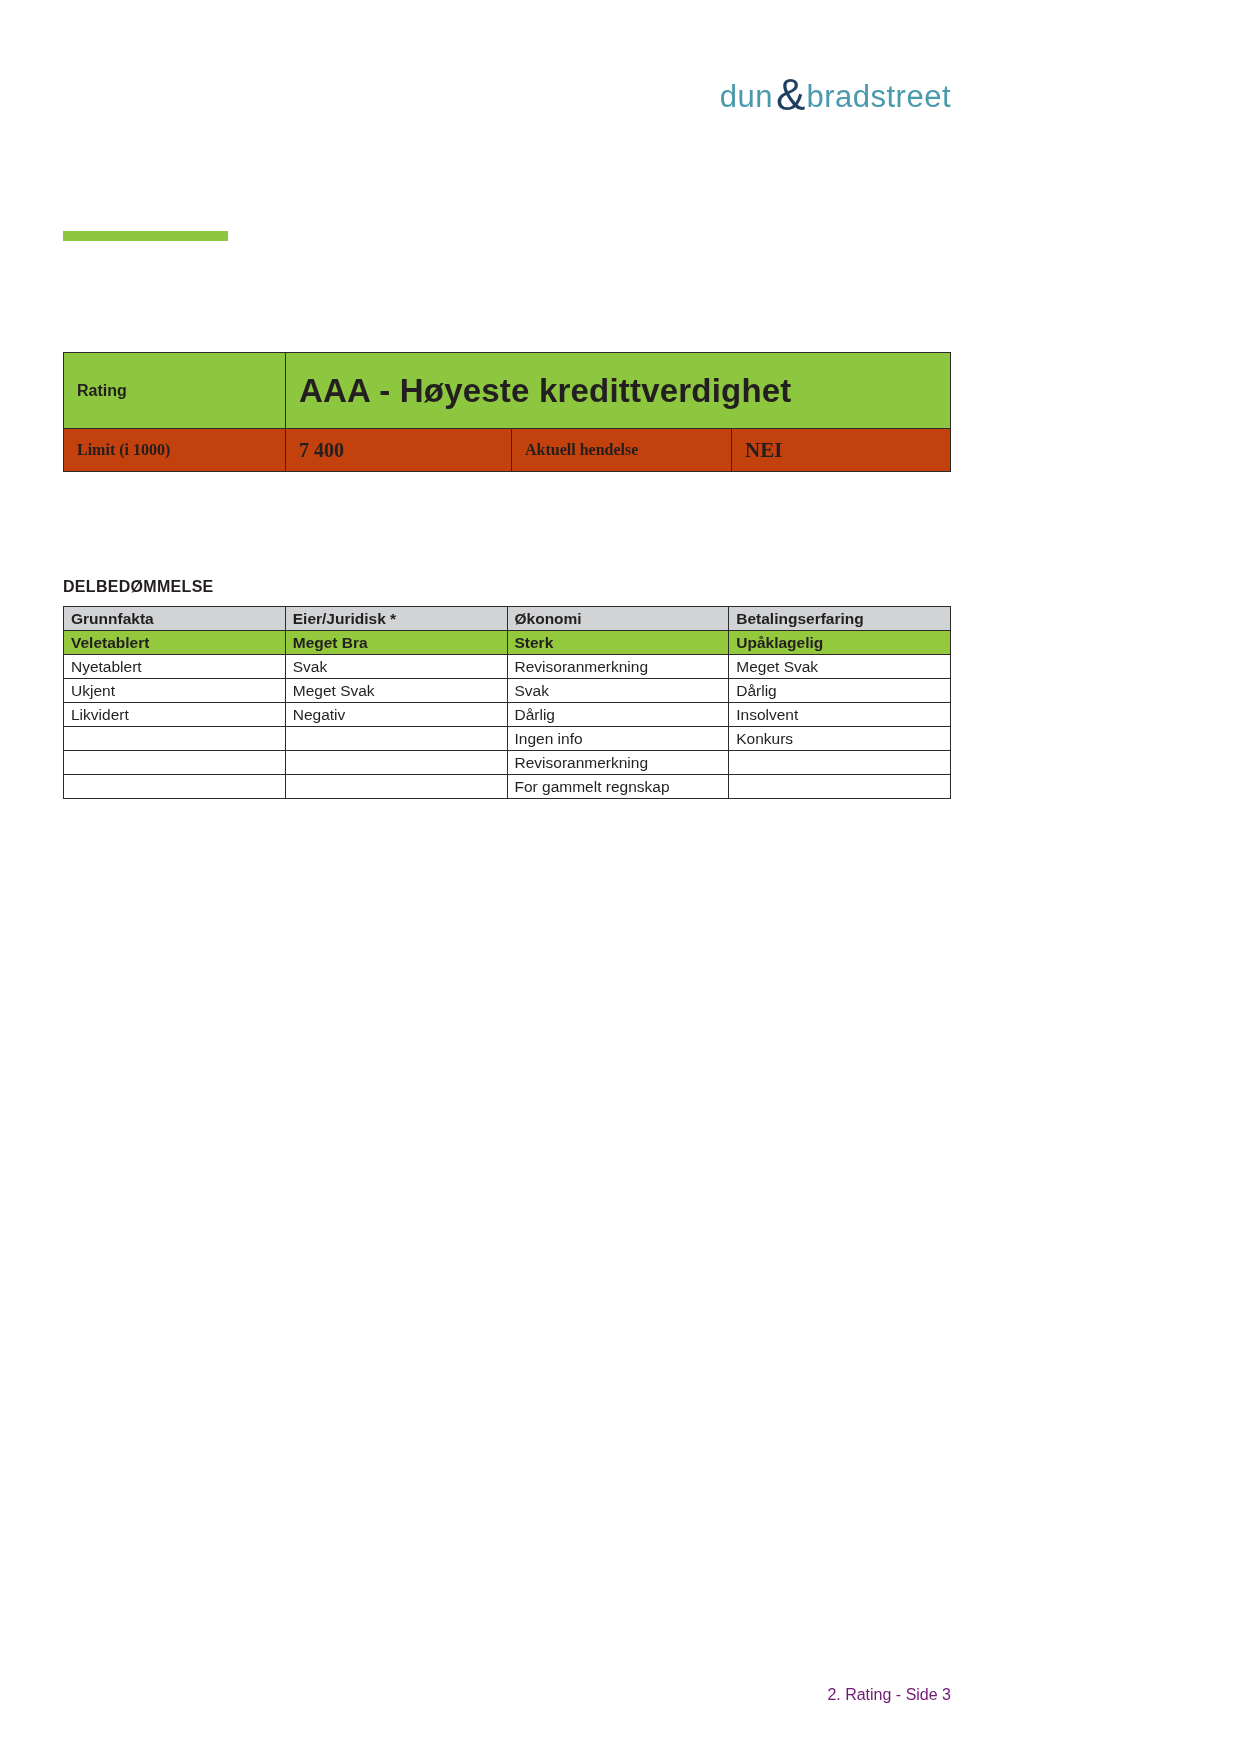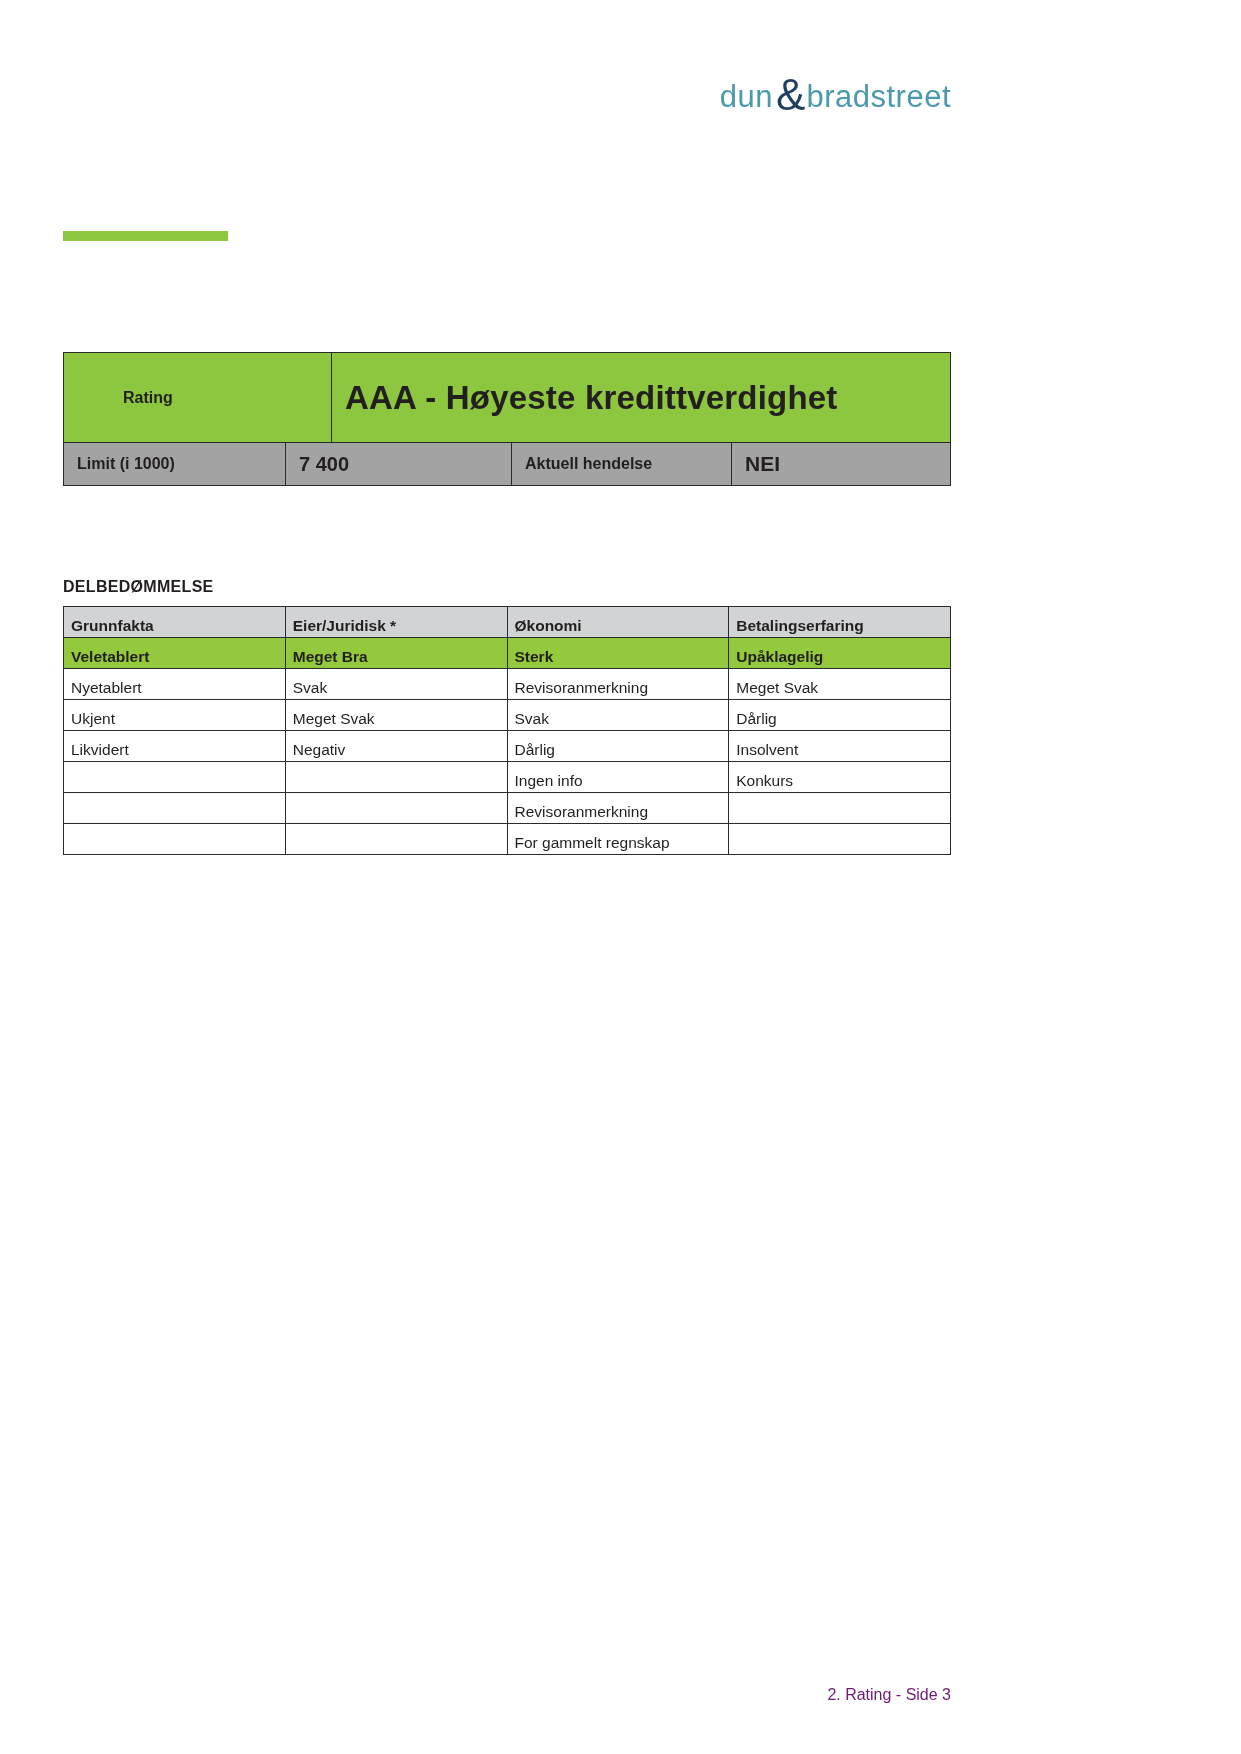--- a/index.html
+++ b/index.html
@@ -40,43 +40,43 @@
     width: 165px; height: 10px;
     background: var(--accent-green, #8dc63f);
   }
 
   
   .rating-table {
     position: absolute; top: 352px; left: 63px; width: 888px;
     border: 1px solid #2b2b2b;
   }
   .rt-row { display: flex; }
-  .rt-top { height: 90px; background: var(--accent-green, #8dc63f); border-bottom: 1px solid #2b2b2b; padding-left: 46px; }
+  .rt-top { height: 76px; background: var(--accent-green, #8dc63f); border-bottom: 1px solid #2b2b2b; }
   .rt-cell { display: flex; align-items: center; padding-left: 13px; }
   .rt-top .rt-label { width: 222px; border-right: 1px solid #2b2b2b; font-size: 16px; font-weight: 700; }
   .rt-top .rt-value { flex: 1; font-size: 33px; font-weight: 800; letter-spacing: 0.2px; }
-  .rt-bottom { height: 42px; background: #a3a3a3; }
+  .rt-bottom { height: 42px; background: #c2410c; font-family: Liberation Serif, serif; }
   .rt-bottom .c1 { width: 222px; border-right: 1px solid #2b2b2b; font-size: 16px; font-weight: 700; }
   .rt-bottom .c2 { width: 226px; border-right: 1px solid #2b2b2b; font-size: 20px; font-weight: 700; }
   .rt-bottom .c3 { width: 220px; border-right: 1px solid #2b2b2b; font-size: 16px; font-weight: 700; }
   .rt-bottom .c4 { flex: 1; font-size: 21px; font-weight: 800; }
 
   
   .delb-title {
     position: absolute; top: 578px; left: 63px;
     font-size: 16px; font-weight: 800; letter-spacing: 0.3px;
   }
   .delb-table {
     position: absolute; top: 606px; left: 63px; width: 888px;
     border-collapse: collapse; table-layout: fixed;
   }
   .delb-table th, .delb-table td {
     border: 1px solid #2b2b2b;
     height: 24px;
-    padding: 10px 6px 2px 7px;
+    padding: 2px 6px 2px 7px;
     font-size: 15.5px;
     text-align: left;
     vertical-align: middle;
     white-space: nowrap; overflow: hidden;
   }
   .delb-table th {
     background: var(--header-gray, #d1d3d4);
     font-weight: 700;
   }
   .delb-table tr.selected td {

